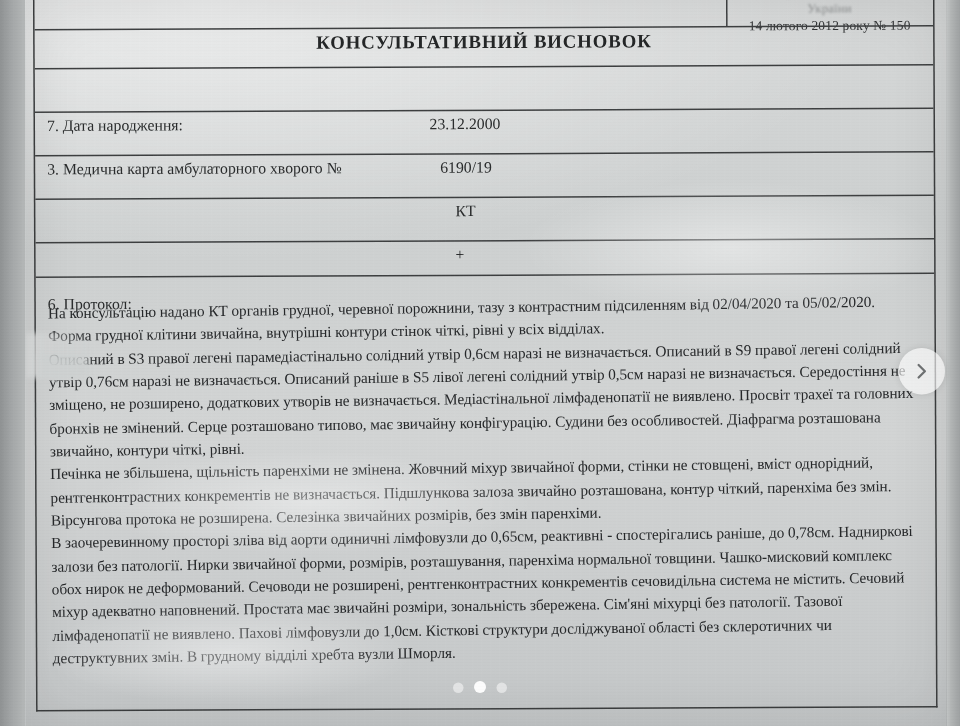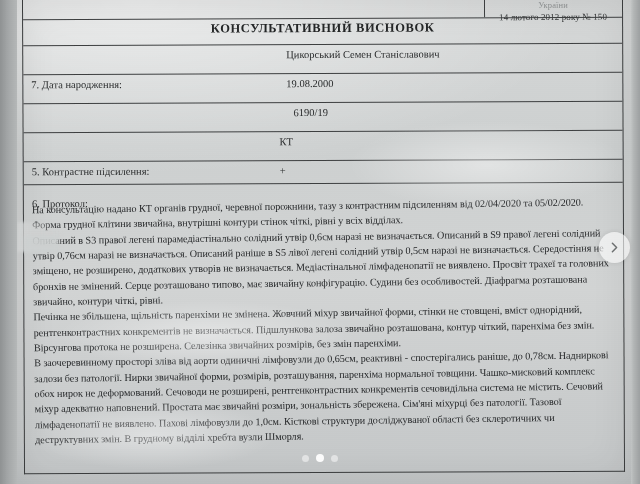--- a/index.html
+++ b/index.html
@@ -134,21 +134,21 @@
     white-space: nowrap;
   }
   .field-value {
     position: absolute;
     top: 5px;
     font-size: 10.5px;
     color: #2a2c2d;
     white-space: nowrap;
   }
   .v-col-a { left: 263px; }
-  .v-col-b { left: 256px; }
+  .v-col-b { left: 280px; }
 
   
   .proto-head {
     position: absolute;
     left: 8px;
     top: 203px;
     font-size: 10.5px;
     color: #2a2c2d;
   }
   .proto-body {
@@ -261,42 +261,41 @@
           <span class="clipped">Міністерства охорони здоров'я України</span>
           <span>14 лютого 2012 року № 150</span>
         </div>
       </div>
       <div class="rule" style="top:24px"></div>
 
       <div class="title">КОНСУЛЬТАТИВНИЙ ВИСНОВОК</div>
       <div class="rule" style="top:50px"></div>
 
       <div class="field-row" style="top:50px">
-        <span class="field-value v-col-a">Цикорський Семен Станіславович</span>
       </div>
       <div class="rule" style="top:79px"></div>
 
       <div class="field-row" style="top:79px">
         <span class="field-label">7. Дата народження:</span>
-        <span class="field-value v-col-a">19.08.2000</span>
+        <span class="field-value v-col-a">23.12.2000</span>
       </div>
       <div class="rule" style="top:108px"></div>
 
       <div class="field-row" style="top:108px">
+        <span class="field-label">3. Медична карта амбулаторного хворого №</span>
         <span class="field-value" style="left:270px">6190/19</span>
       </div>
       <div class="rule" style="top:137px"></div>
 
       <div class="field-row" style="top:137px">
         <span class="field-value v-col-b">КТ</span>
       </div>
       <div class="rule" style="top:166px"></div>
 
       <div class="field-row" style="top:166px">
-        <span class="field-label">5. Контрастне підсилення:</span>
         <span class="field-value v-col-b">+</span>
       </div>
       <div class="rule" style="top:189px"></div>
 
       <div class="proto-head">6. Протокол:</div>
 
       <div class="proto-body skew">
         <p>На консультацію надано КТ органів грудної, черевної порожнини, тазу з контрастним підсиленням від 02/04/2020 та 05/02/2020.</p>
         <p>Форма грудної клітини звичайна, внутрішні контури стінок чіткі, рівні у всіх відділах.</p>
         <p>Описаний в S3 правої легені парамедіастінально солідний утвір 0,6см наразі не визначається. Описаний в S9 правої легені солідний утвір 0,76см наразі не визначається. Описаний раніше в S5 лівої легені солідний утвір 0,5см наразі не визначається. Середостіння не зміщено, не розширено, додаткових утворів не визначається. Медіастінальної лімфаденопатії не виявлено. Просвіт трахеї та головних бронхів не змінений. Серце розташовано типово, має звичайну конфігурацію. Судини без особливостей. Діафрагма розташована звичайно, контури чіткі, рівні.</p>

